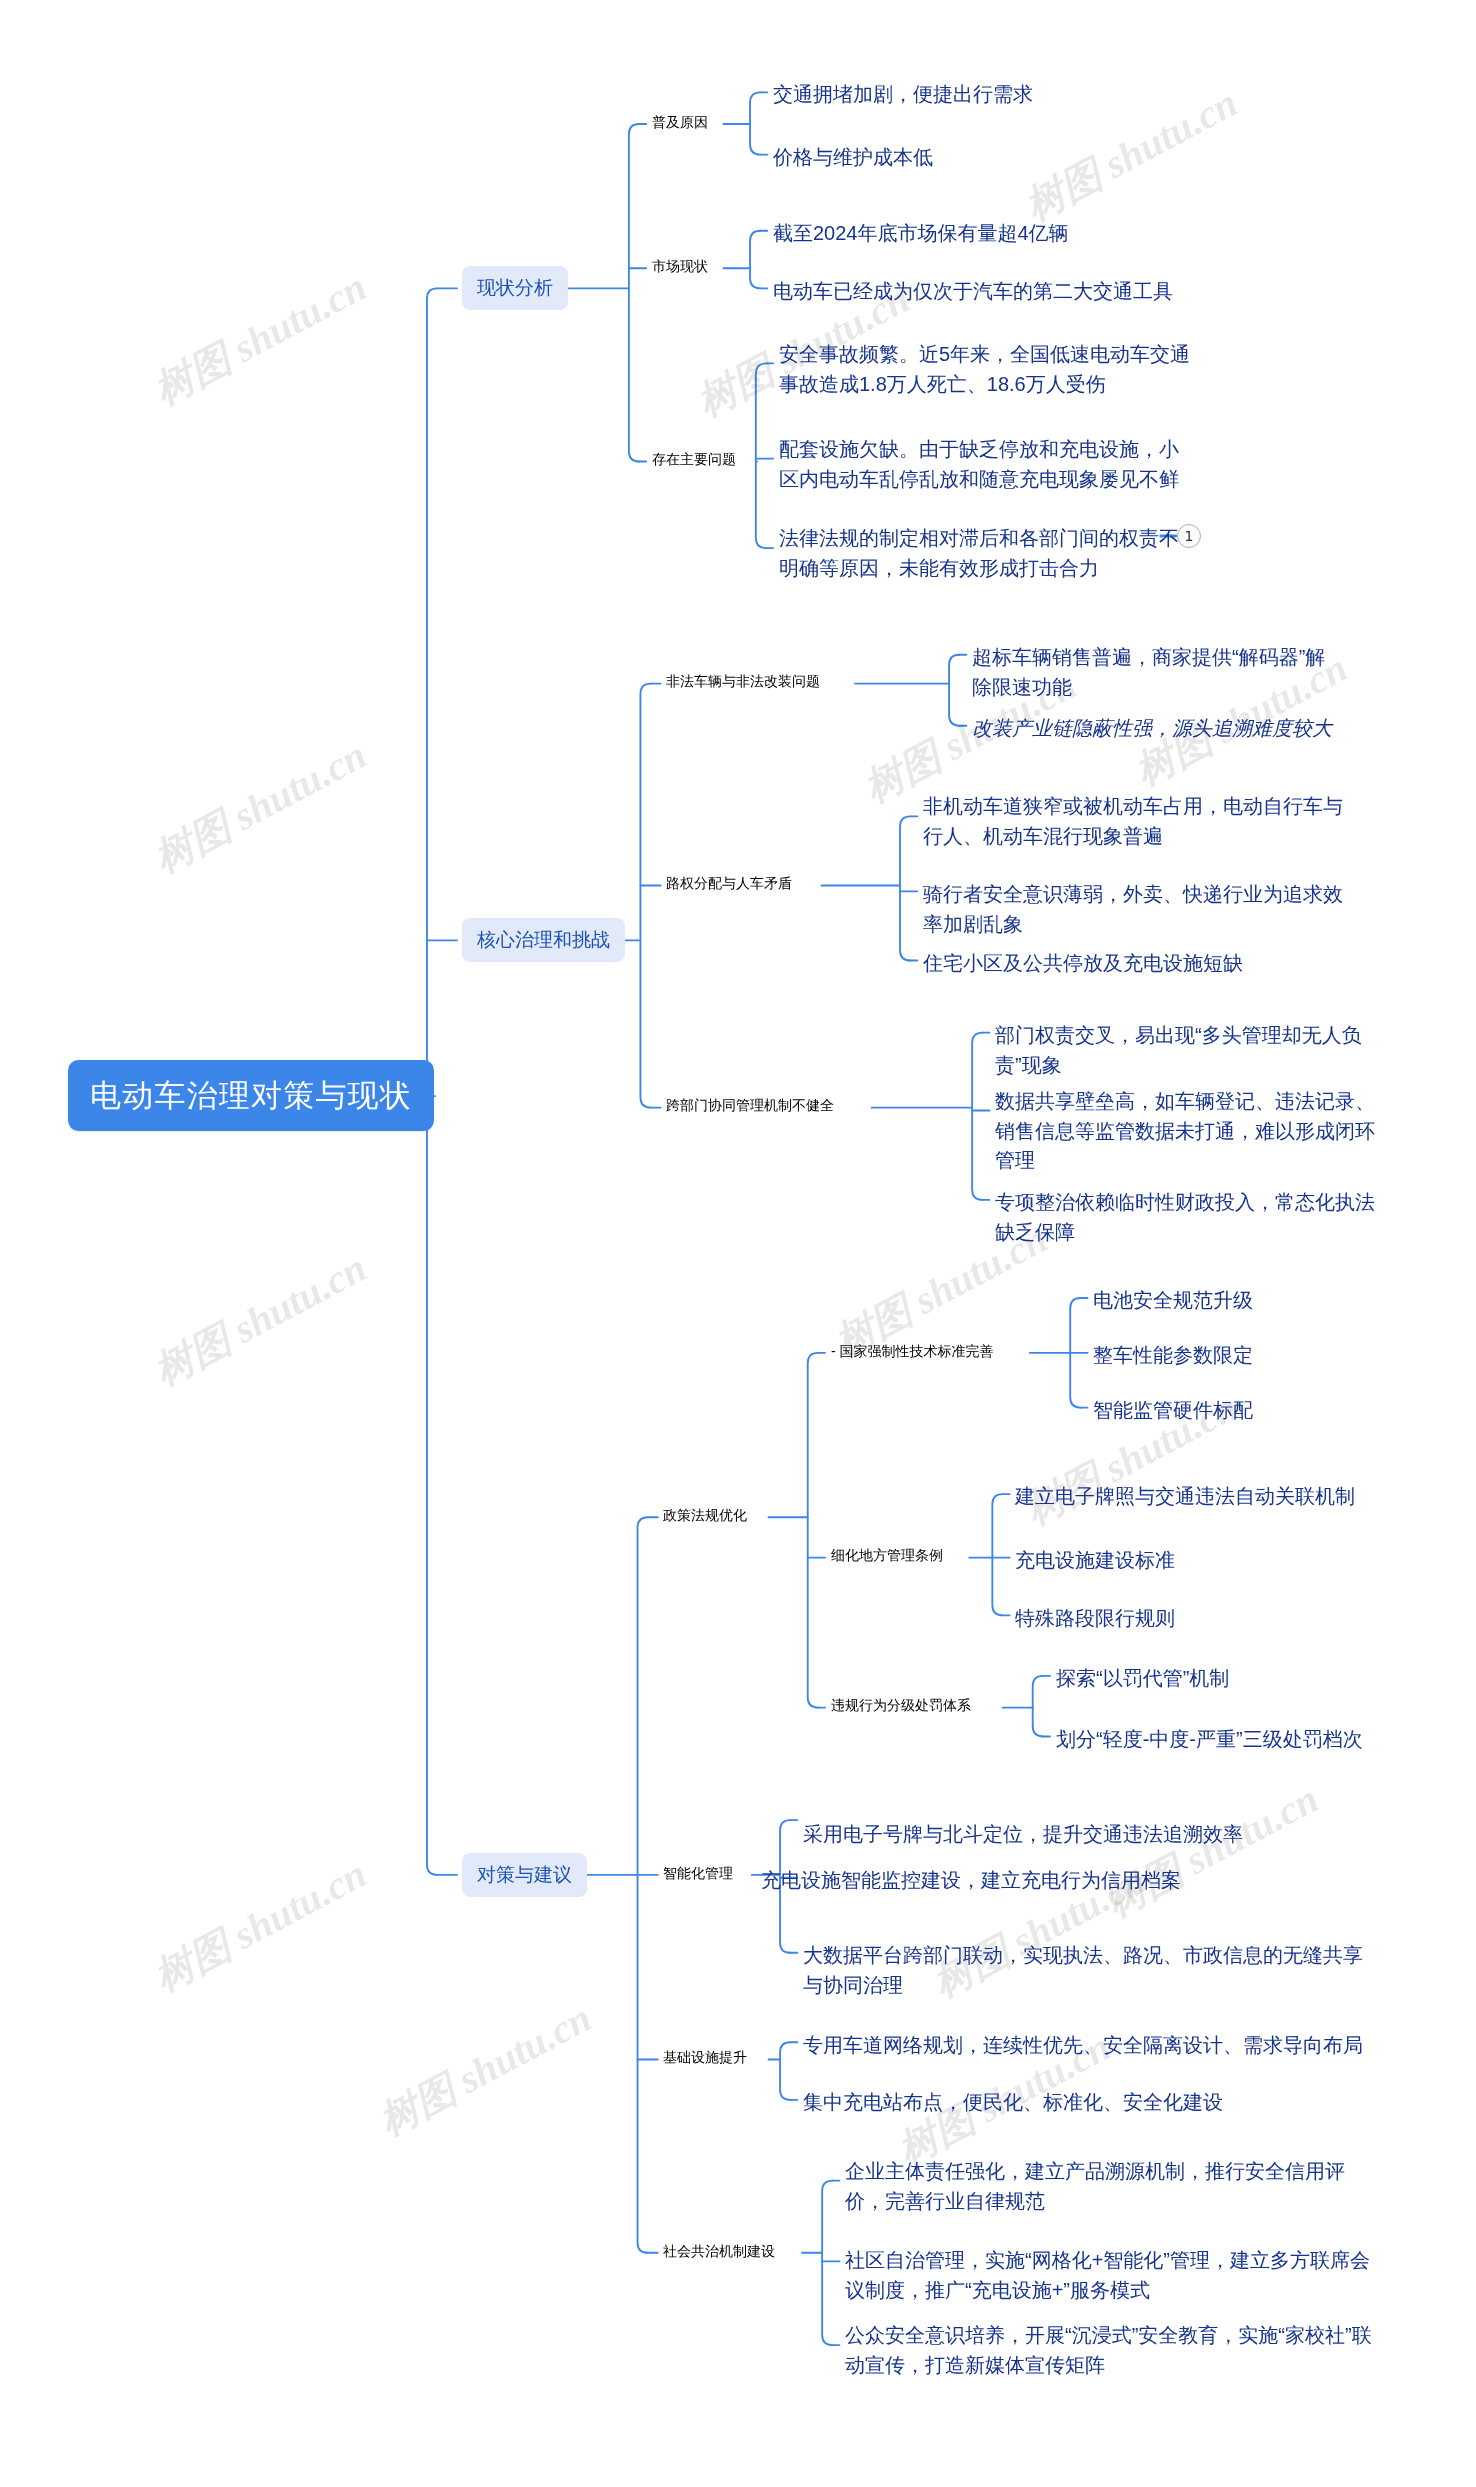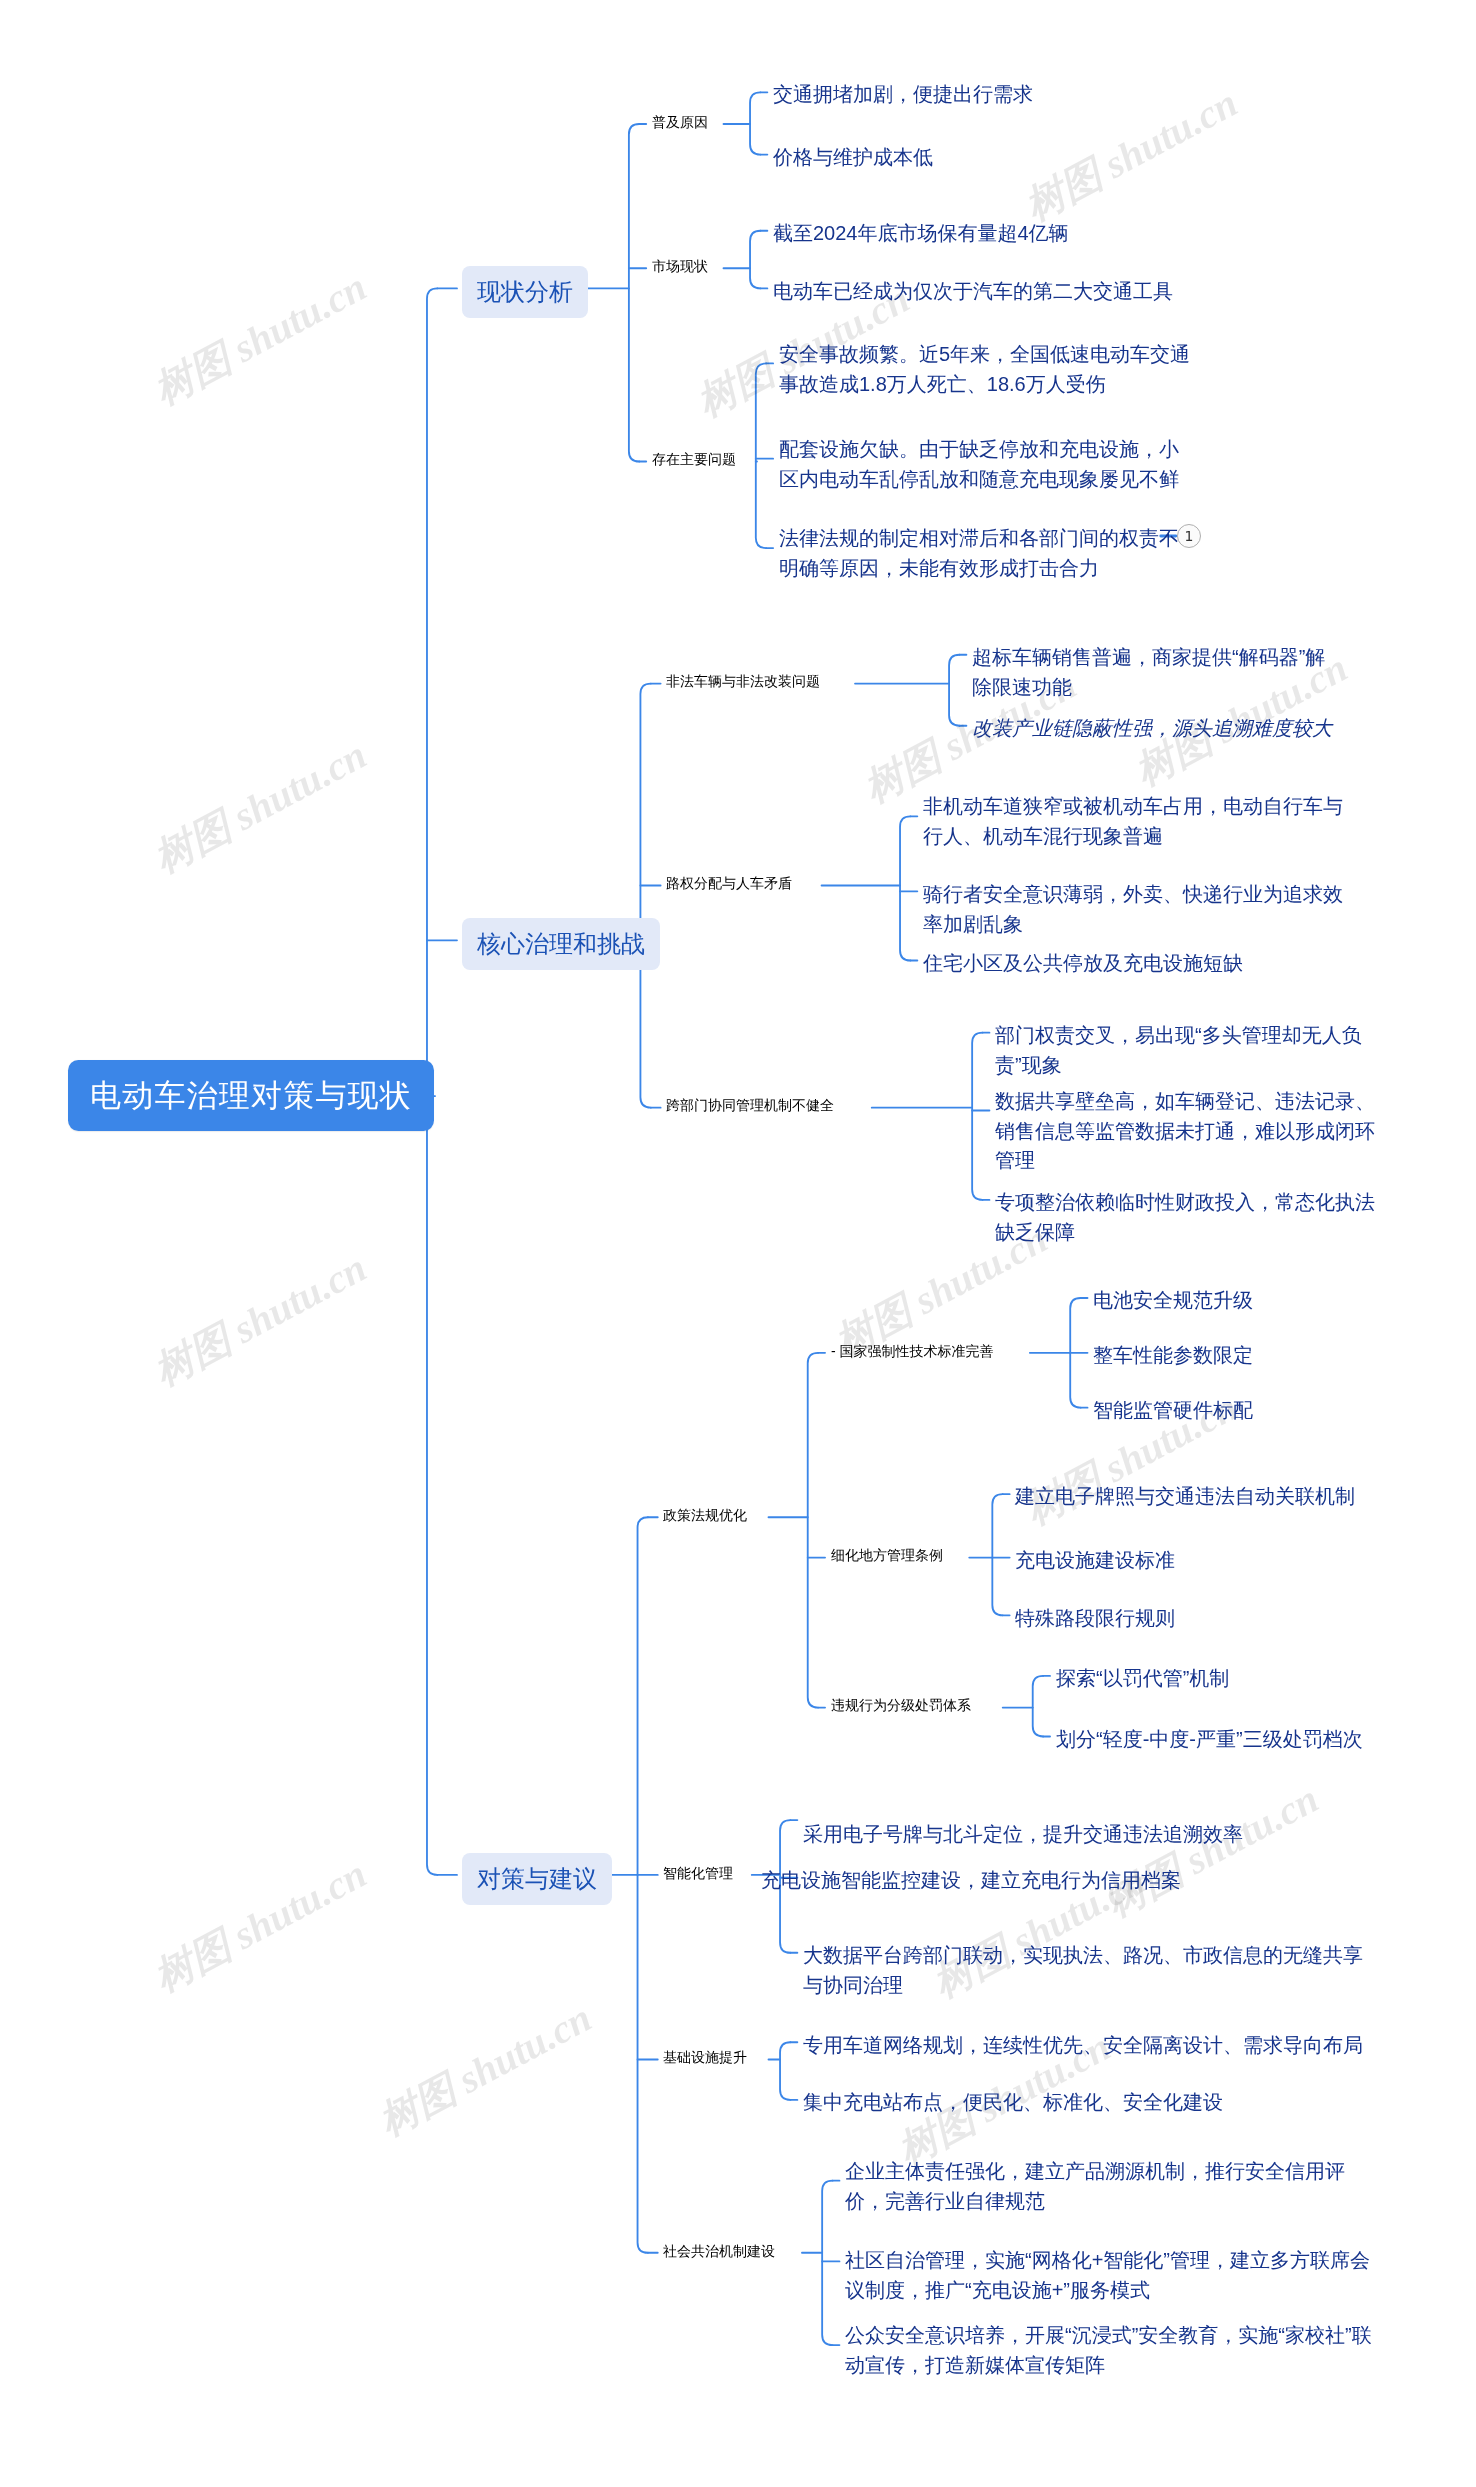--- a/index.html
+++ b/index.html
@@ -26,21 +26,21 @@
     padding:12.7px 22px;
     letter-spacing:1.2px;
     white-space:nowrap;
     box-shadow:0 0.6px 1.2px rgba(0,0,0,.08);
   }
   
   .lvl1 {
     background:#E2E9F8;
     color:#1B52B5;
     border-radius:8px;
-    font-size:24px;
+    font-size:19px;
     padding:8px 15px;
     white-space:nowrap;
   }
   
   .lvl2 { font-size:14px; color:#000000; white-space:nowrap; }
   
   .lvl3 { font-size:20px; color:#16348C; }
 
   .badge {
     position:absolute;

